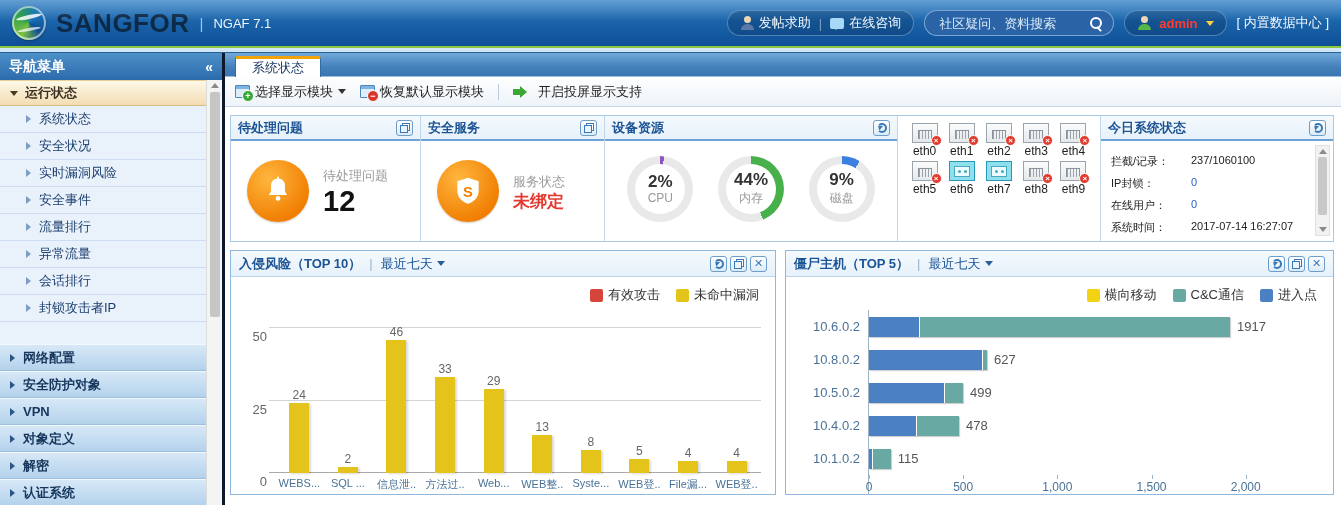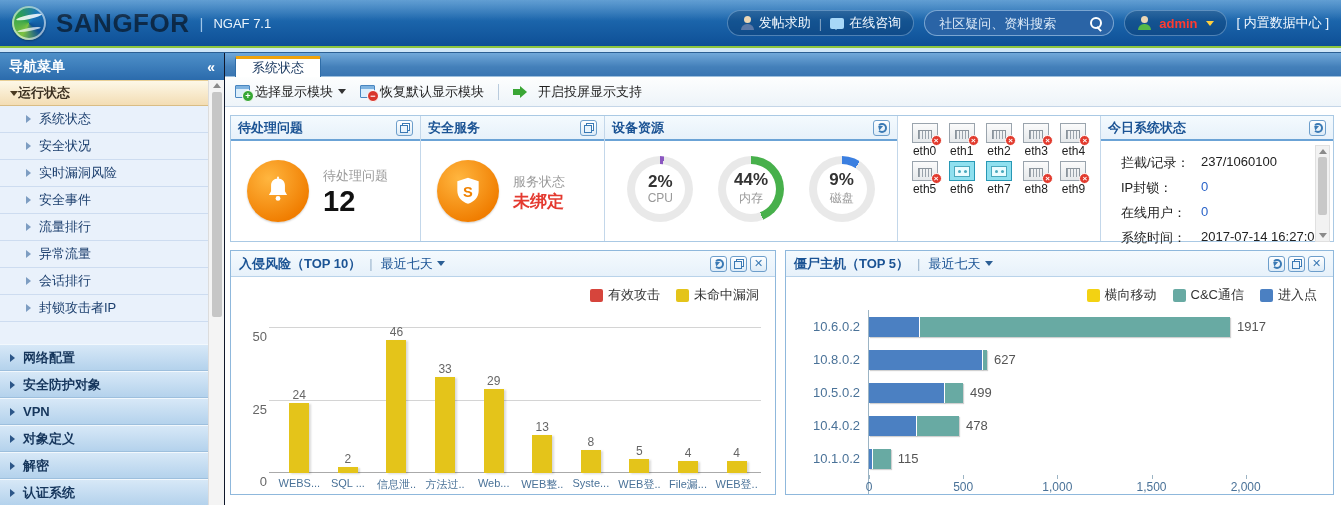--- a/index.html
+++ b/index.html
@@ -40,25 +40,25 @@
   .tri.right { border-top:4px solid transparent; border-bottom:4px solid transparent; border-left:5px solid currentColor; }
   .admin-tri { color:#ffcf3e; }
 
   .accent-green { height:2px; background:#8dc63f; }
   .accent-light { height:5px; background:#cfe6f7; border-bottom:1px solid #2b5f93; }
 
   
   .body-row { display:flex; height:452px; }
 
   
-  .sidebar { flex:0 0 225px; position:relative; border-right:1px solid #0f172a; background:#0f766e; overflow:hidden; }
+  .sidebar { flex:0 0 225px; position:relative; border-right:3px solid #0f172a; background:#0f766e; overflow:hidden; }
   .side-title { height:27px; background:linear-gradient(180deg,#4e90c9,#2b6bac); color:#fff; font-weight:bold; font-size:14px; display:flex; align-items:center; justify-content:space-between; padding:0 9px; }
   .collapse-ic { color:#fff; font-size:14px; font-weight:bold; cursor:pointer; }
   .menu { margin-right:16px; }
-  .grp-active { height:26px; background:linear-gradient(180deg,#fdf8e8,#f3ddb4); border-top:1px solid #e8cf96; border-bottom:1px solid #d9bd85; display:flex; align-items:center; padding:0 10px; font-weight:bold; color:#3d3independ222; color:#3d3222; font-size:13px; cursor:pointer; }
+  .grp-active { height:26px; background:linear-gradient(180deg,#fdf8e8,#f3ddb4); border-top:1px solid #e8cf96; border-bottom:1px solid #d9bd85; display:flex; align-items:center; gap:7px; padding:0 10px; font-weight:bold; color:#3d3independ222; color:#3d3222; font-size:13px; cursor:pointer; }
   .grp-active .tri { color:#4a3a20; }
   .sub-item { height:27px; display:flex; align-items:center; gap:8px; padding:0 10px 0 26px; border-bottom:1px solid #cddcf0; color:#1c3f6e; background:#e9f1fb; cursor:pointer; }
   .sub-item .tri { color:#7d9dc2; }
   .menu-spacer { height:22px; background:#e9f1fb; }
   .grp { height:27px; background:linear-gradient(180deg,#d7e8f7,#b4d2ec); border-top:1px solid #f2f8fd; border-bottom:1px solid #9dbfdd; display:flex; align-items:center; gap:8px; padding:0 10px; font-weight:bold; color:#16365c; font-size:13px; cursor:pointer; }
   .grp .tri { color:#2c5688; }
   .side-scroll { position:absolute; right:0; top:27px; bottom:0; width:16px; background:#f4f4f4; border-left:1px solid #dcdcdc; display:flex; flex-direction:column; align-items:center; padding:3px 0; }
   .scroll-arr { width:0; height:0; border-left:4px solid transparent; border-right:4px solid transparent; }
   .scroll-arr.up { border-bottom:5px solid #8a8a8a; }
   .scroll-arr.dn { border-top:5px solid #8a8a8a; }
@@ -114,21 +114,21 @@
   .port-cell { display:flex; flex-direction:column; align-items:center; gap:1px; cursor:pointer; }
   .port { width:26px; height:20px; border:1px solid #9aa4ad; background:linear-gradient(#fbfbfb,#e6e9eb); position:relative; display:flex; align-items:flex-end; justify-content:center; padding-bottom:3px; }
   .jack { width:14px; height:9px; border:1px solid #8b949c; border-bottom:none; background:repeating-linear-gradient(90deg,#9aa3ab 0 1px,transparent 1px 3px); position:relative; }
   .port.up { background:#8fe0ef; border-color:#2798b5; }
   .port.up .jack { width:16px; height:11px; border:1px solid #4aa9bd; background:#eafcff; }
   .port.up .jack::after { content:''; position:absolute; left:3px; top:3px; width:3px; height:3px; border-radius:50%; background:#4aa9bd; box-shadow:6px 0 0 #4aa9bd; }
   .badge-x { position:absolute; right:-5px; bottom:-4px; width:11px; height:11px; border-radius:50%; background:#e23b2e; border:1px solid #fff; color:#fff; font-size:8px; line-height:9px; text-align:center; font-weight:bold; }
   .port-name { font-size:12px; color:#222; }
 
   .t-rows { padding:6px 0 0 10px; }
-  .t-row { display:flex; margin-top:7px; font-size:13px;margin-left:10px; }
+  .t-row { display:flex; margin-top:7px; font-size:11px; }
   .t-label { width:80px; color:#222; flex:none; }
   .t-val { color:#222; white-space:nowrap; }
   .t-val.highlight { color:#2a63c8; }
   .mini-scroll { position:absolute; right:3px; top:4px; bottom:5px; width:15px; background:#f2f2f2; border:1px solid #e0e0e0; display:flex; flex-direction:column; align-items:center; padding:3px 0; }
   .mini-thumb { width:9px; height:58px; background:#c8c8c8; border-radius:2px; margin-top:3px; }
   .mini-fill { flex:1; }
 
   
   .charts-row { margin-top:8px; display:flex; gap:9px; height:245px; }
   .chart-box { border:1px solid #8fb8dc; display:flex; flex-direction:column; background:#fff; min-width:0; }

